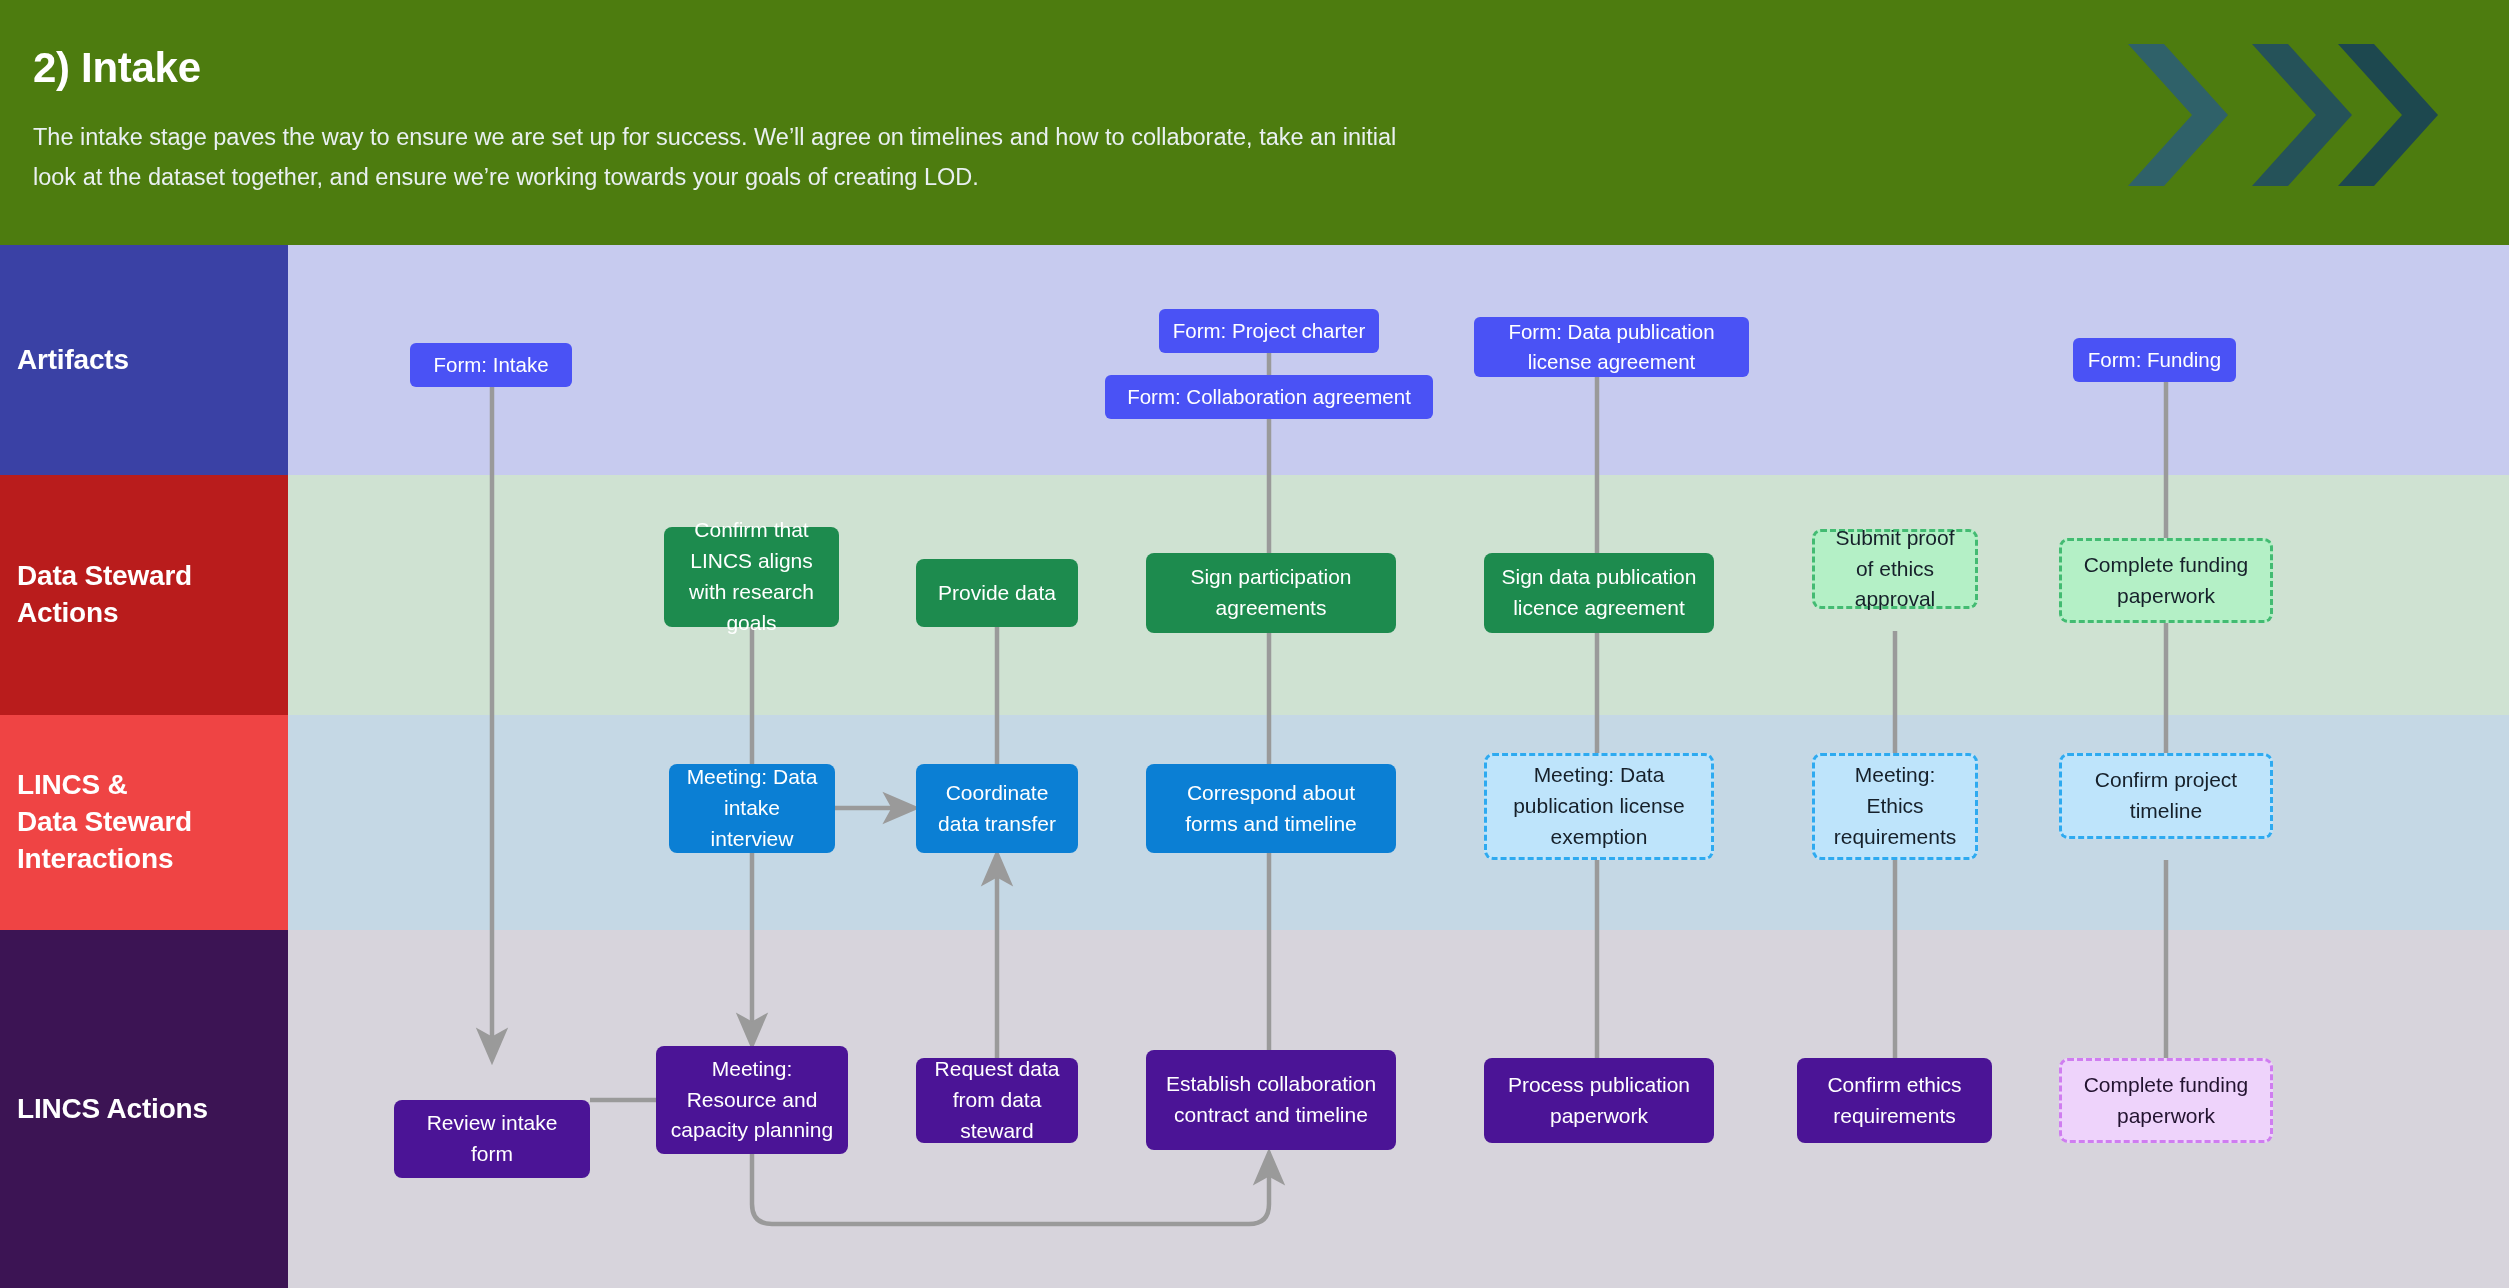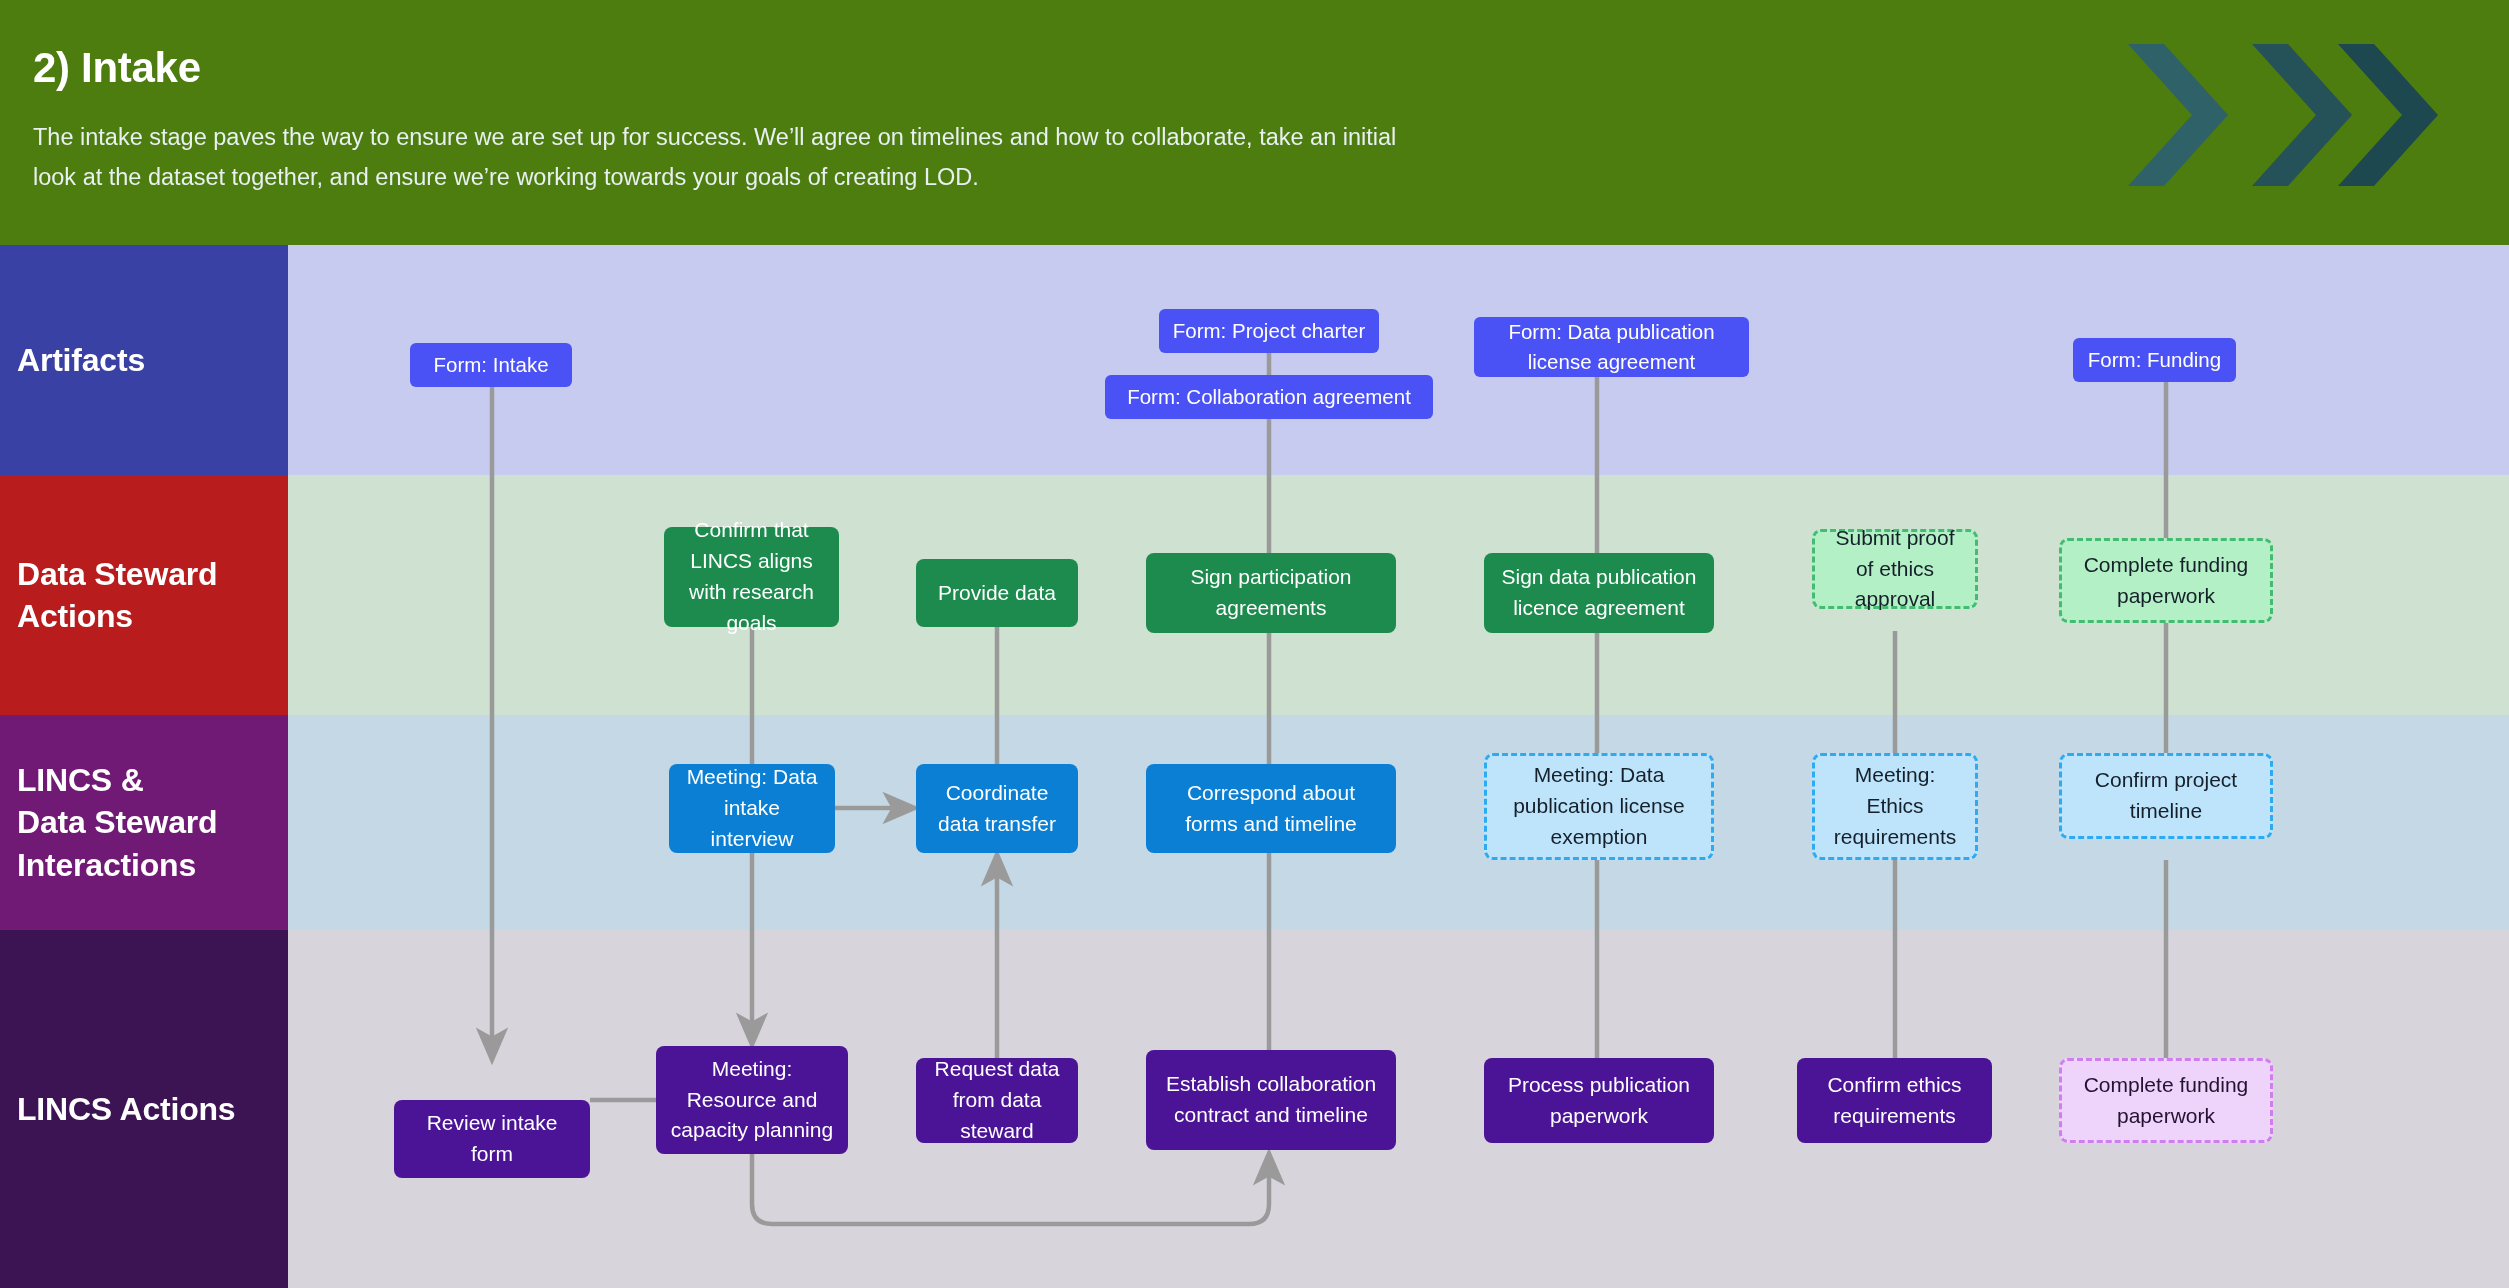--- a/index.html
+++ b/index.html
@@ -29,21 +29,21 @@
   }
   .chevron svg { display: block; width: 100%; height: 100%; }
 
   
   .lane { position: absolute; left: 0; width: 2509px; }
   .lane-label {
     position: absolute; left: 0; top: 0; width: 288px; height: 100%;
     display: flex; align-items: center;
   }
   .lane-label span {
-    color: #fff; font-size: 32px; font-weight: bold; line-height: 1.32;
+    color: #fff; font-size: 28px; font-weight: bold; line-height: 1.32;
     padding-left: 17px; letter-spacing: -0.2px;
   }
   .lane-body { position: absolute; left: 288px; top: 0; right: 0; height: 100%; }
 
   
   .node {
     position: absolute;
     display: flex; align-items: center; justify-content: center; text-align: center;
     border-radius: 8px;
     font-size: 21px; line-height: 1.47; font-weight: 500;
@@ -113,21 +113,21 @@
         </div>
       </div>
       <div class="lane" style="top: 475px; height: 240px;">
         <div class="lane-body" style="background: rgb(207, 226, 210);"></div>
         <div class="lane-label" style="background: #b91c1c;">
           <span style="white-space: pre-line;">Data Steward Actions</span>
         </div>
       </div>
       <div class="lane" style="top: 715px; height: 215px;">
         <div class="lane-body" style="background: rgb(197, 216, 229);"></div>
-        <div class="lane-label" style="background: #701a75;">
+        <div class="lane-label" style="background: #ef4444;">
           <span style="white-space: pre-line;">LINCS &amp;
 Data Steward
 Interactions</span>
         </div>
       </div>
       <div class="lane" style="top: 930px; height: 358px;">
         <div class="lane-body" style="background: rgb(215, 212, 220);"></div>
         <div class="lane-label" style="background: rgb(60, 20, 84);">
           <span style="white-space: pre-line;">LINCS Actions</span>
         </div>

